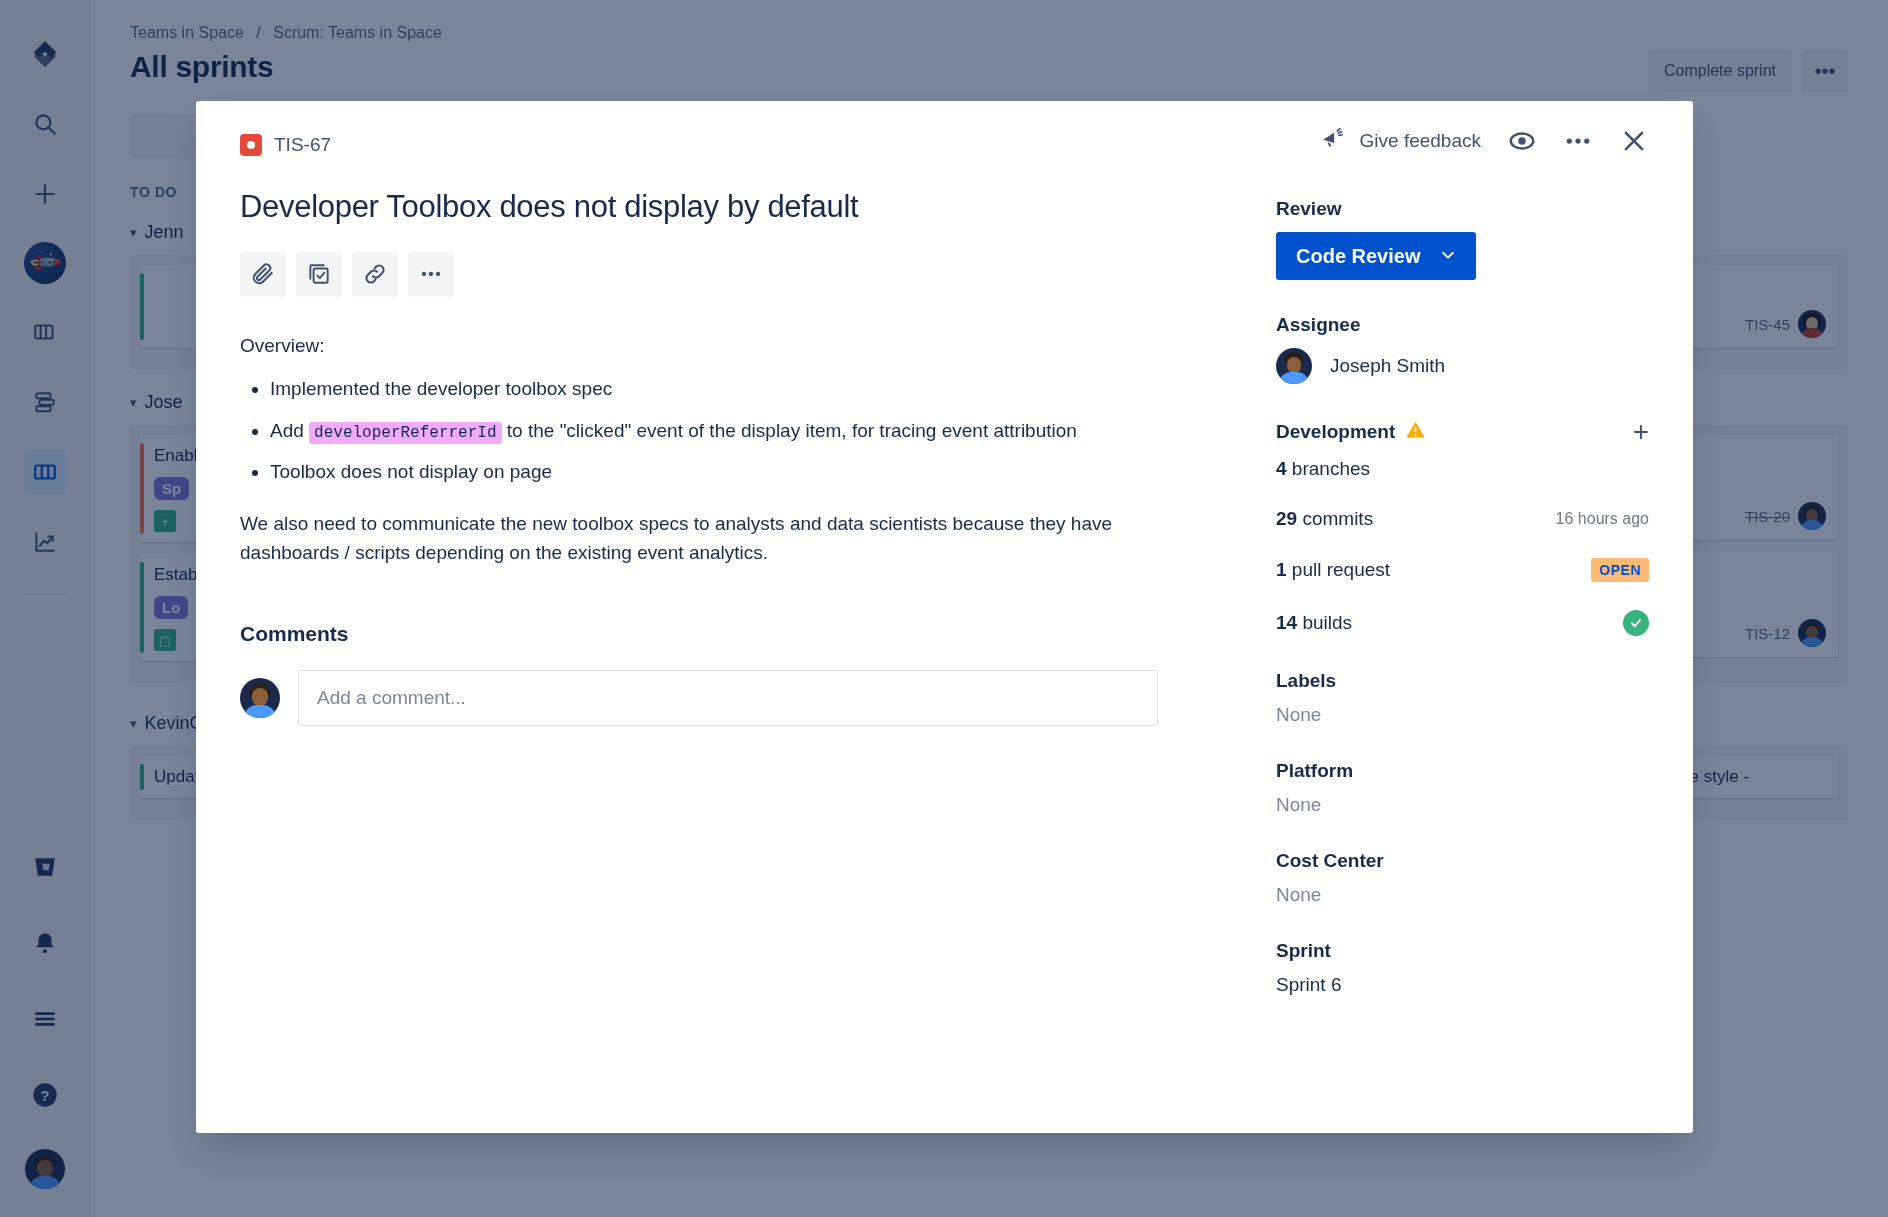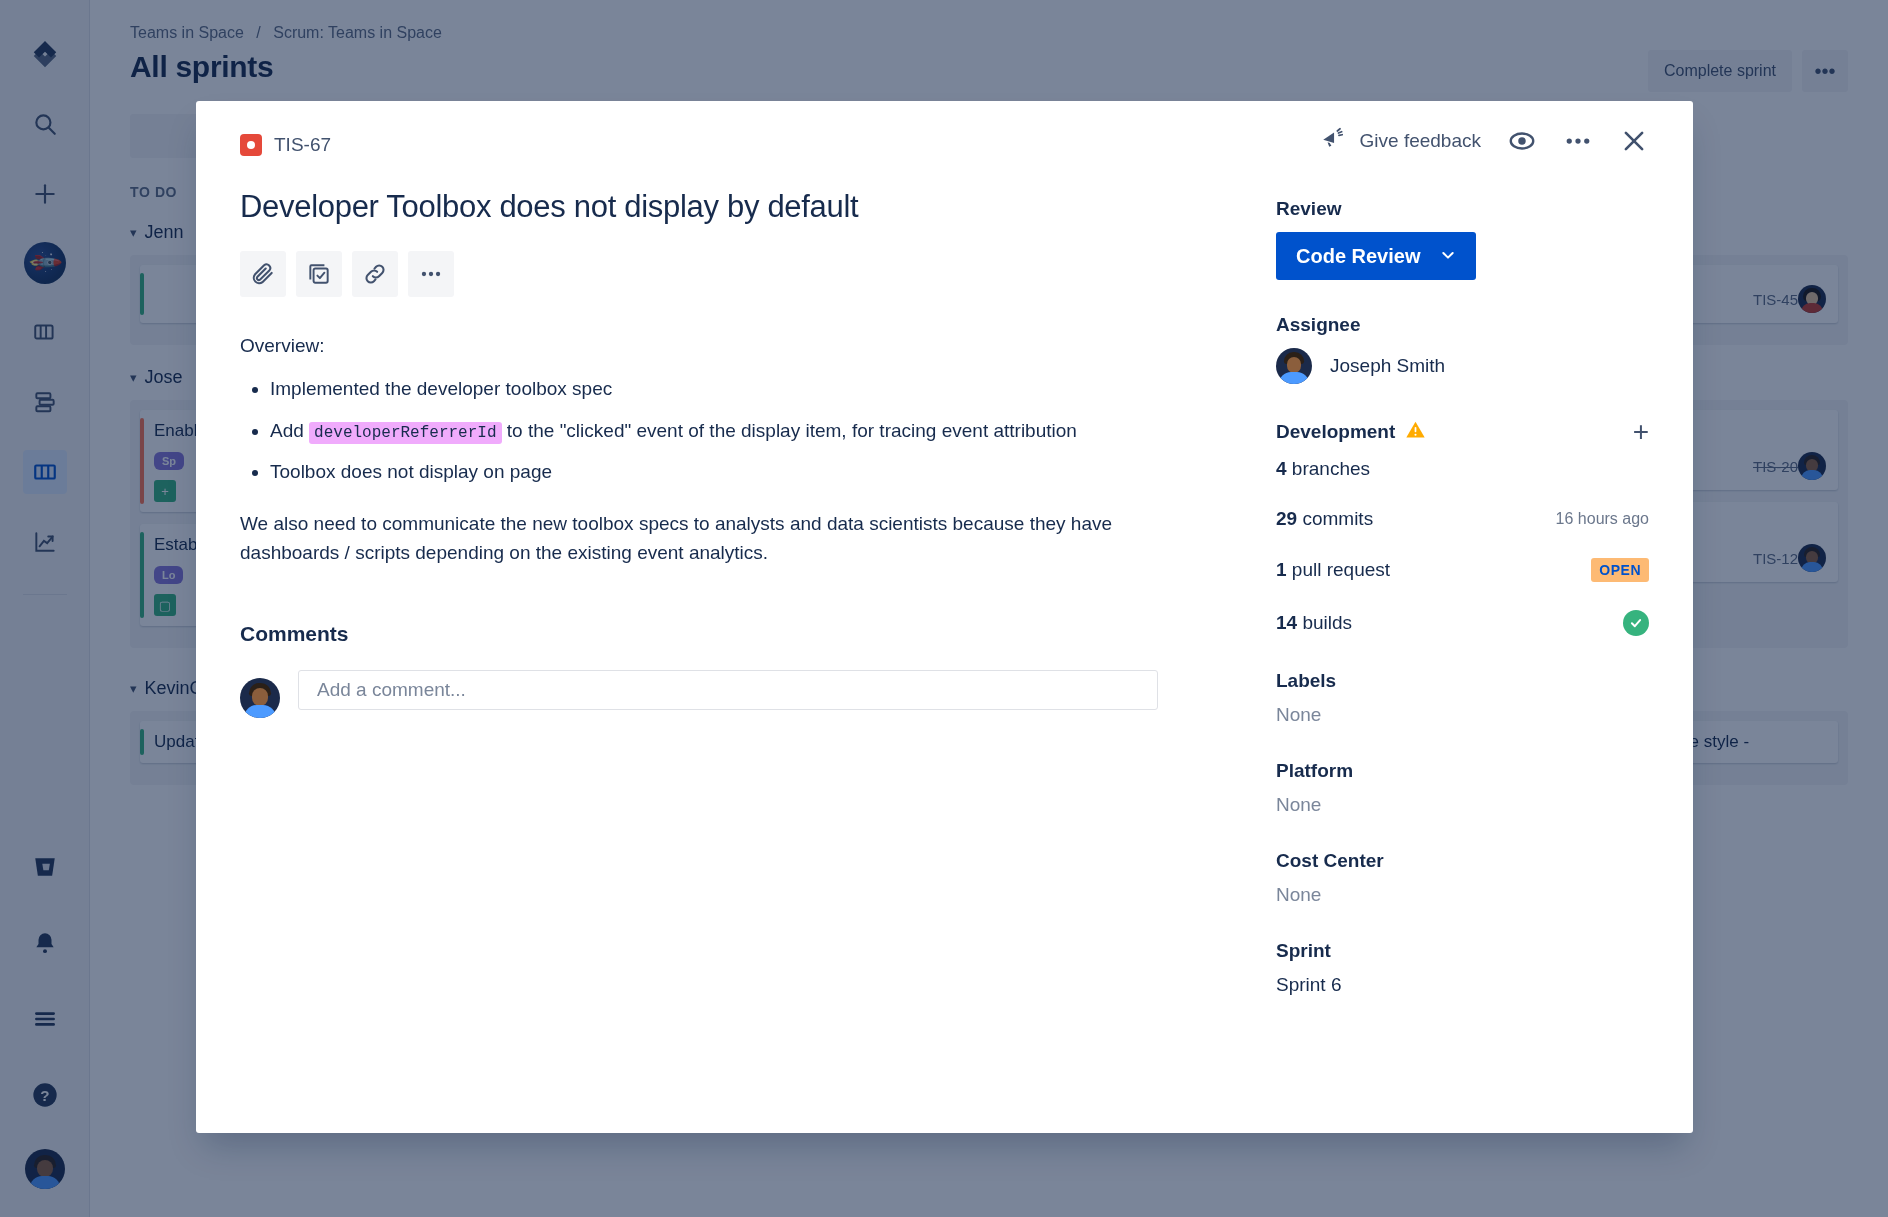--- a/index.html
+++ b/index.html
@@ -71,34 +71,34 @@
   .chev { font-size: 13px; color: #42526e; }
 
   .lane-row { display: flex; gap: 22px; margin-top: 12px; }
   .lane-col { flex: 1; background: #f4f5f7; border-radius: 4px; min-height: 70px; padding: 10px; }
   .card {
     background: #fff; border-radius: 3px; box-shadow: 0 1px 2px rgba(9,30,66,.2);
     padding: 10px 12px 10px 14px; position: relative; margin-bottom: 12px;
   }
   .card::before { content:""; position:absolute; left:0; top:8px; bottom:8px; width:4px; border-radius:2px; background: var(--bar,#36b37e); }
   .card-title { font-size: 17px; color: #172b4d; line-height: 1.3; }
-  .epic-tag { display:inline-block; margin-top:10px; background:#8777d9; color:#fff; font-size:11px; font-weight:600; padding:3px 8px; border-radius:6px; }
+  .epic-tag { display:inline-block; margin-top:10px; background:#8777d9; color:#fff; font-size:15px; font-weight:600; padding:3px 8px; border-radius:6px; }
   .card-foot { display:flex; align-items:center; justify-content:space-between; margin-top:10px; }
   .type-ico { width:22px; height:22px; border-radius:3px; background:#36b37e; color:#fff; font-size:13px; display:flex; align-items:center; justify-content:center; }
   .type-ico.blue { background:#2684ff; }
   .key { font-size:15px; color:#5e6c84; }
   .key.done { text-decoration: line-through; }
   .mini-av { width:28px; height:28px; border-radius:50%; background:#1b2a4a; position:relative; overflow:hidden; display:inline-block; vertical-align:middle;}
   .mini-av .h{position:absolute;left:6px;top:3px;width:16px;height:10px;border-radius:8px 8px 2px 2px;background:#2b2018;}
   .mini-av .f{position:absolute;left:8px;top:7px;width:12px;height:13px;border-radius:6px;background:#8b5e3c;}
   .mini-av .b{position:absolute;left:3px;bottom:0;width:22px;height:10px;border-radius:9px 9px 0 0;background:#4c9aff;}
   .mini-av.fem .h{background:#1c1410;width:18px;left:5px;height:14px;border-radius:9px 9px 6px 6px;}
   .mini-av.fem .f{background:#e8c49a;}
   .mini-av.fem .b{background:#c0392b;}
-  .card-row-right { display:flex; align-items:center; gap:0; }
+  .card-row-right { display:flex; align-items:center; gap:8px;margin-top:25px; }
 
   
   .scrim { position: absolute; inset: 0; background: rgba(9,30,66,.54); }
 
   
   .modal {
     position: absolute; left: 196px; top: 101px; width: 1497px; height: 1032px;
     background: #fff; border-radius: 3px; box-shadow: 0 20px 32px -8px rgba(9,30,66,.25);
     display: flex; flex-direction: column; overflow: hidden;
   }
@@ -132,21 +132,21 @@
     background: #f0abfc; border-radius: 3px; padding: 2px 5px; color: #172b4d;
   }
 
   .comments-h { margin-top: 54px; font-size: 21px; font-weight: 600; color: #172b4d; }
   .comment-row { display: flex; align-items: flex-start; gap: 18px; margin-top: 24px; }
   .c-av { width: 40px; height: 40px; border-radius: 50%; background:#1b2a4a; position:relative; overflow:hidden; flex:none; margin-top:8px;}
   .c-av .h{position:absolute;left:9px;top:5px;width:22px;height:13px;border-radius:11px 11px 3px 3px;background:#2b2018;}
   .c-av .f{position:absolute;left:12px;top:10px;width:16px;height:18px;border-radius:8px;background:#8b5e3c;}
   .c-av .b{position:absolute;left:4px;bottom:0;width:32px;height:13px;border-radius:13px 13px 0 0;background:#4c9aff;}
   .c-input {
-    flex: 1; max-width: 860px; height: 40px; border: 1px solid #dfe1e6; border-radius: 3px;
+    flex: 1; max-width: 860px; height: 56px; border: 1px solid #dfe1e6; border-radius: 3px;
     padding: 0 18px; font-size: 19px; color: #172b4d; font-family: inherit; background:#fff;
   }
   .c-input::placeholder { color: #7a869a; }
 
   
   .f-label { font-size: 19px; font-weight: 600; color: #172b4d; margin-bottom: 12px; display:flex; align-items:center; gap:10px;}
   .f-block { margin-bottom: 34px; }
   .f-val { font-size: 19px; color: #172b4d; }
   .f-val.none { color: #7a869a; }
 

